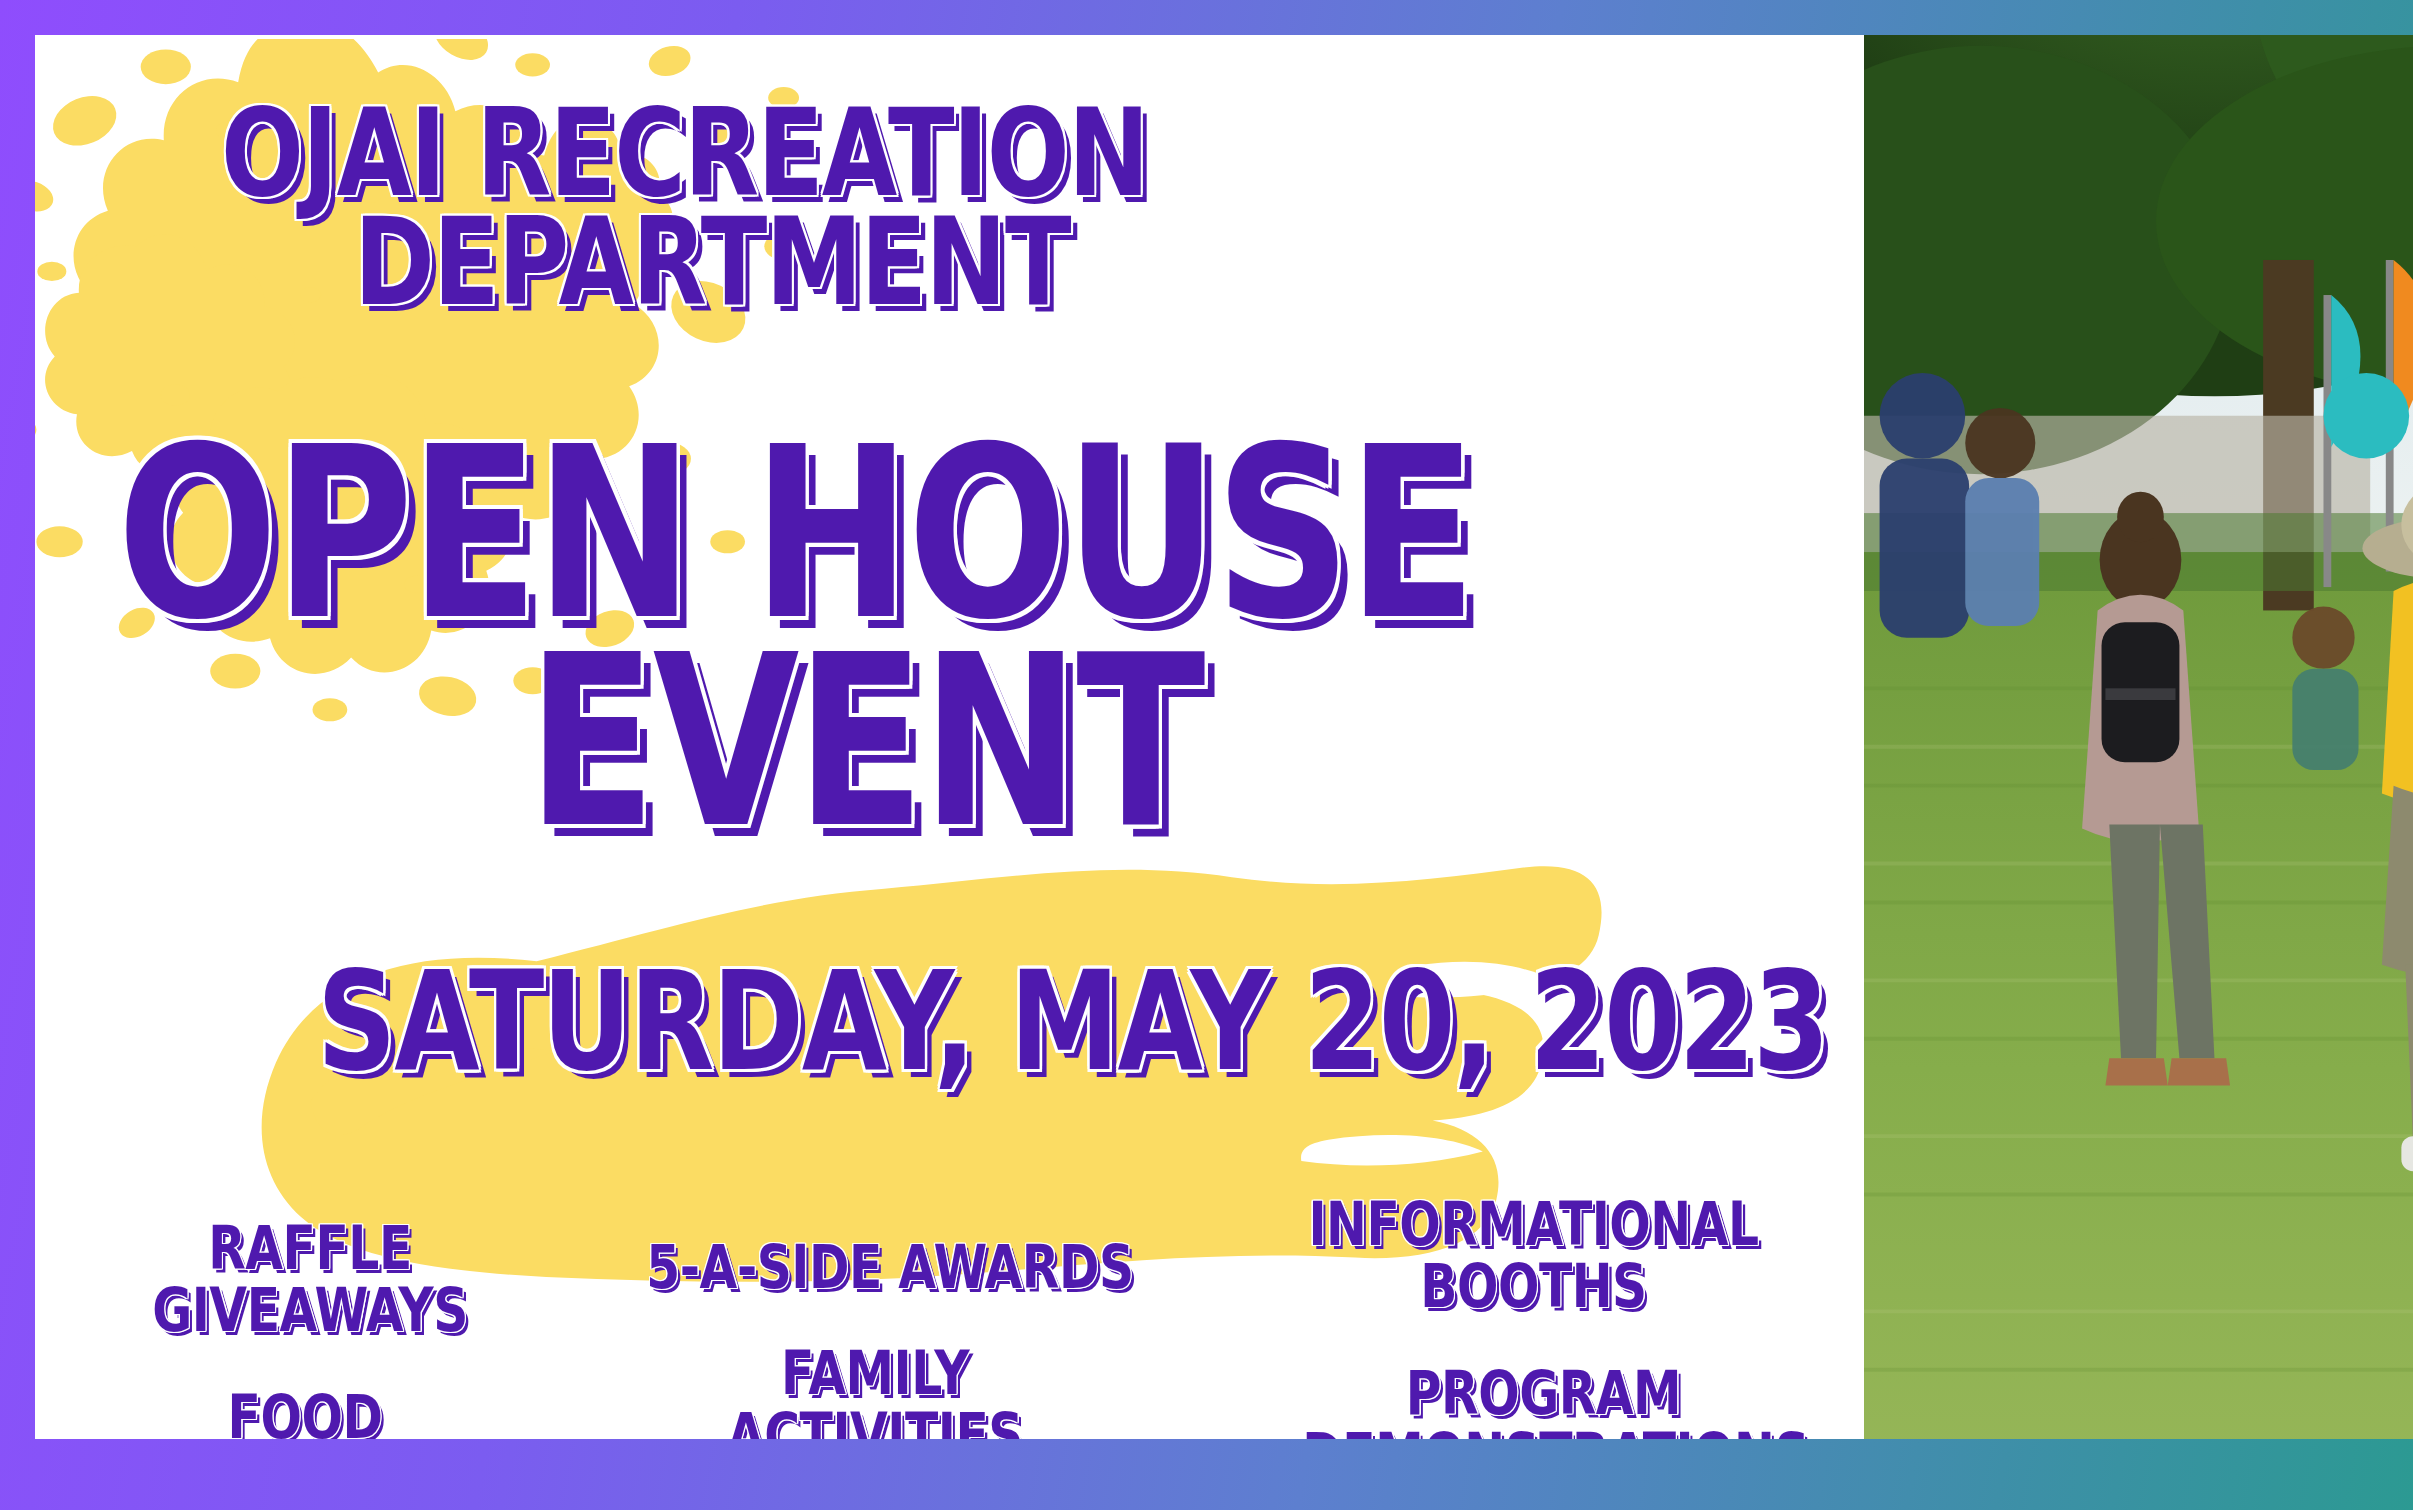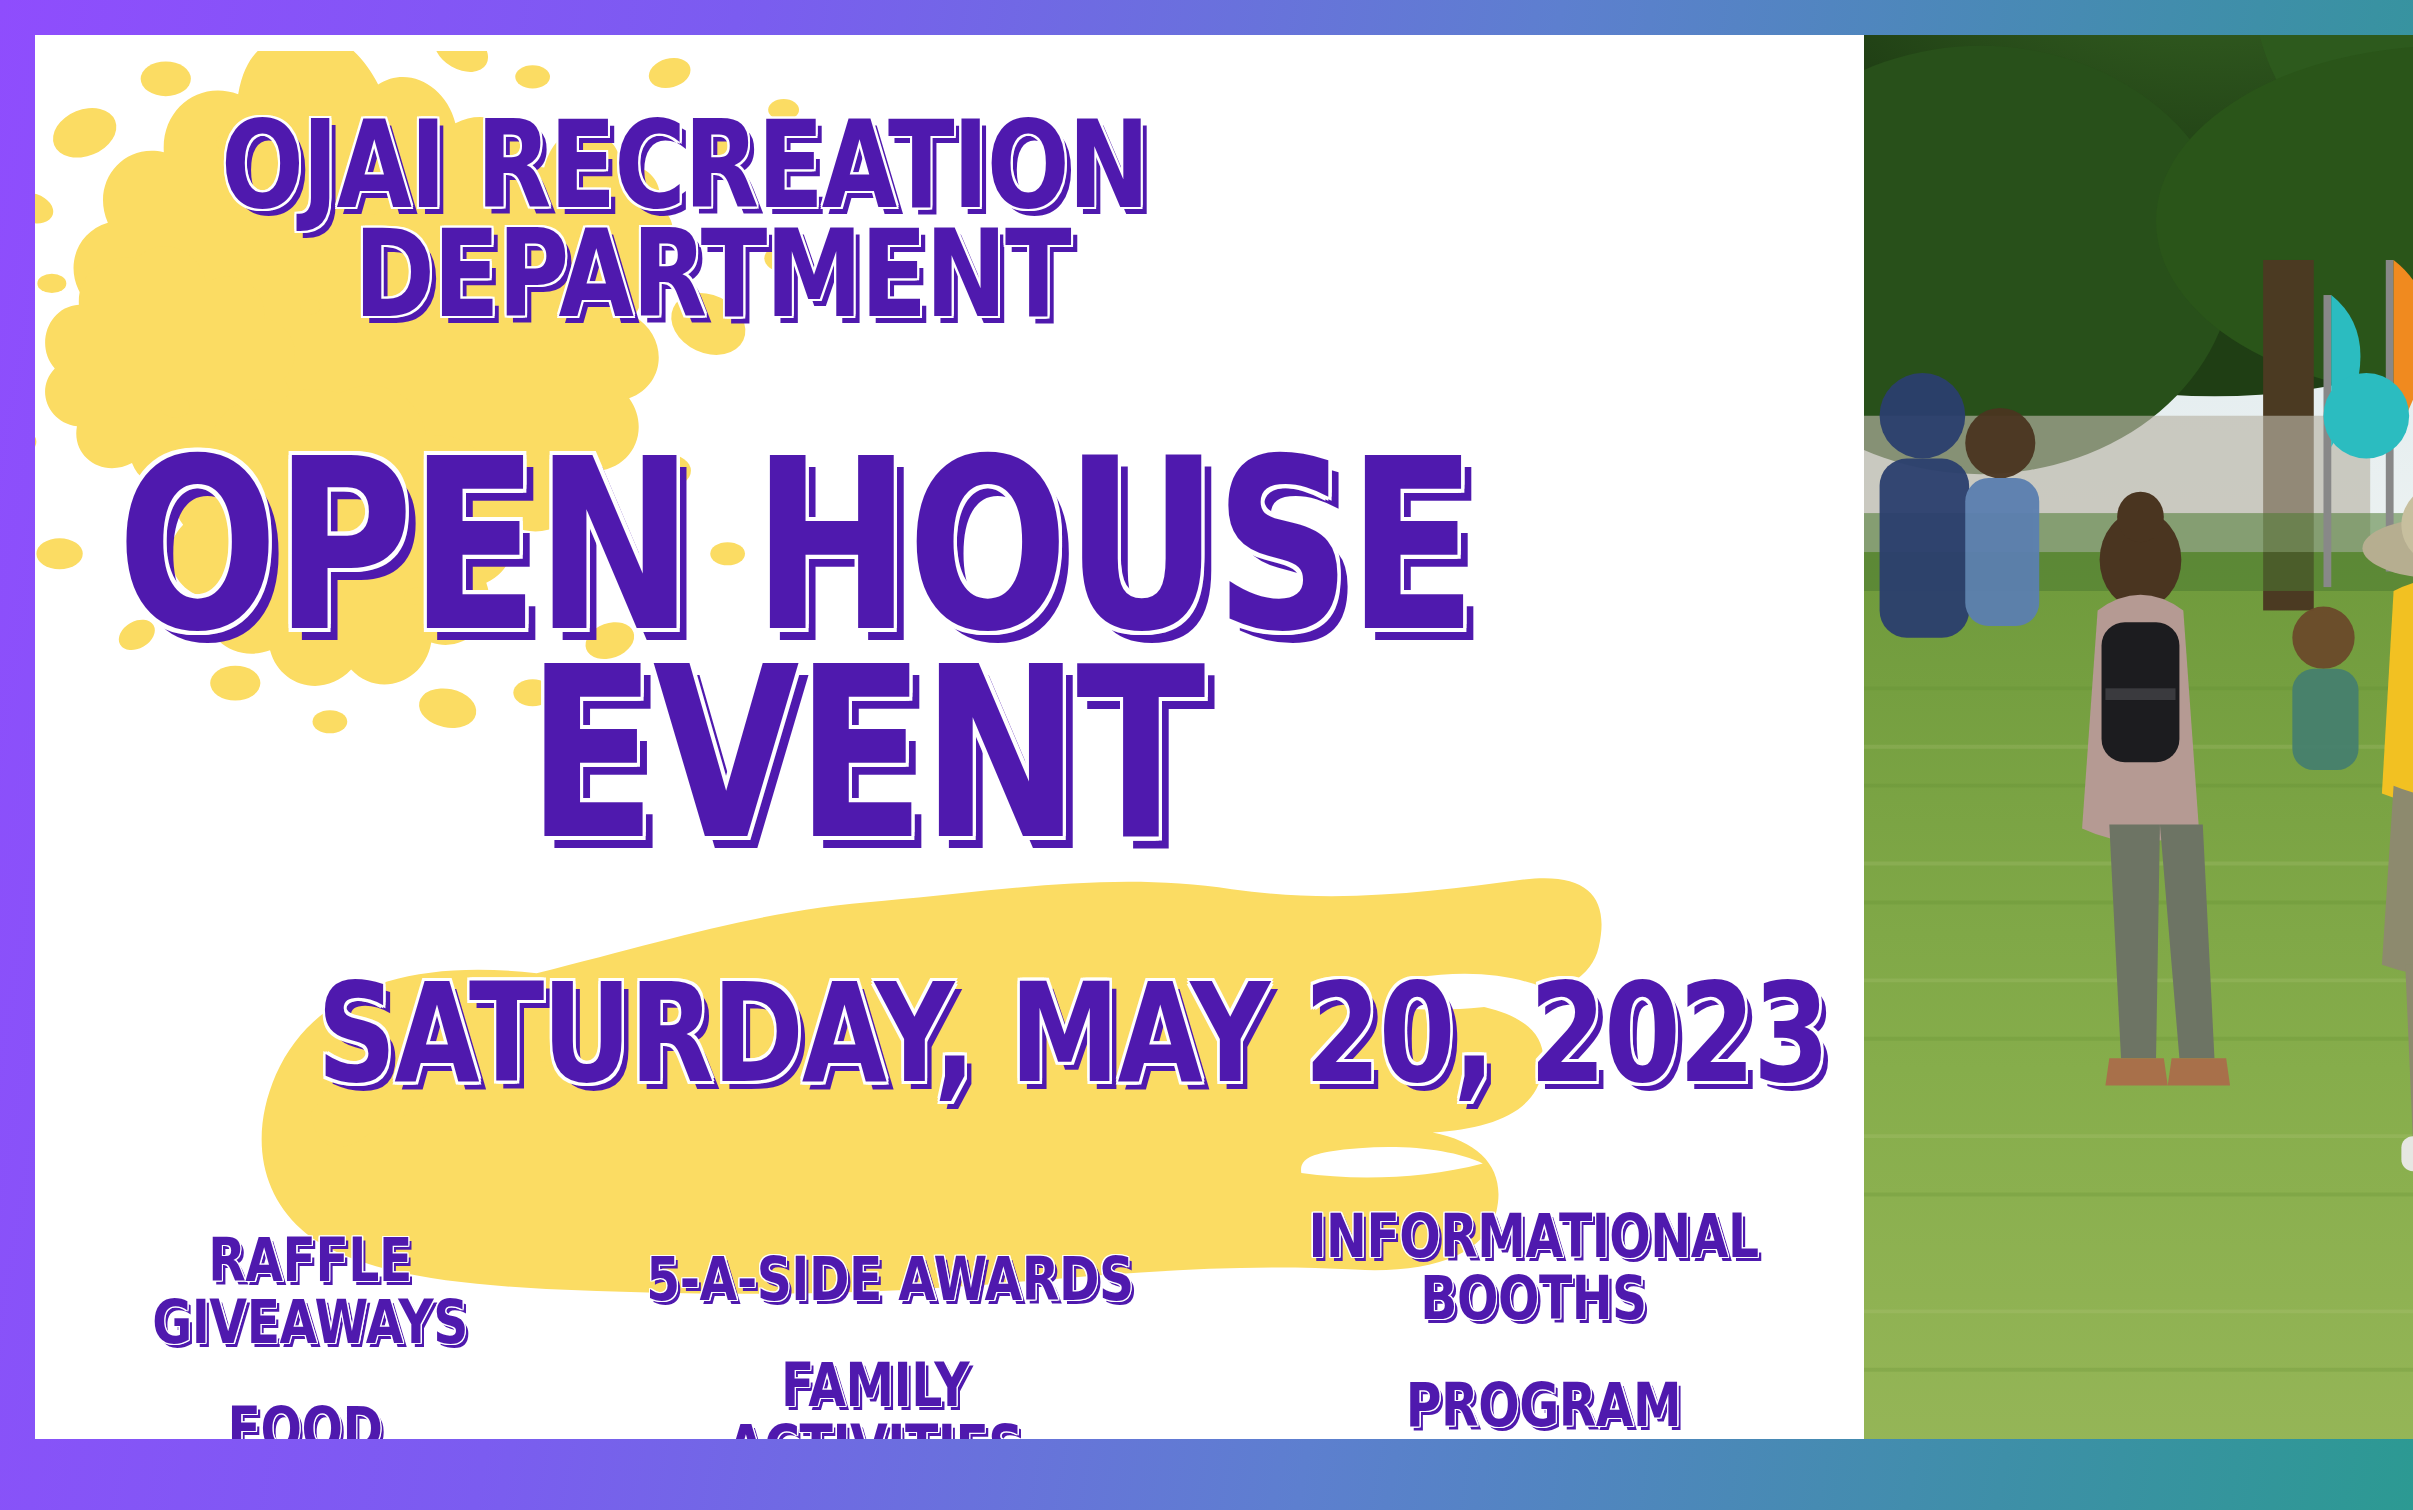--- a/index.html
+++ b/index.html
@@ -12,21 +12,21 @@
     background:linear-gradient(100deg,#8f4dfd 0%,#7b5cf0 18%,#5d7fcf 38%,#3e8fa8 55%,#15a777 78%,#00b25c 100%);
   }
 
   
   #canvas{
     position:absolute;left:35px;top:35px;right:35px;bottom:72px;
     background:#ffffff;overflow:hidden;
   }
 
   
-  #leftcol{position:absolute;left:0;top:16px;width:1829px;height:100%;overflow:hidden;}
+  #leftcol{position:absolute;left:0;top:4px;width:1829px;height:100%;overflow:hidden;}
 
   
   .splat{position:absolute;pointer-events:none;}
   #splat-top{left:-43px;top:-34px;width:1255px;height:753px;}
   #splat-brush{left:183px;top:782px;width:1400px;height:488px;}
 
   
   .hl{
     font-family:"DejaVu Sans", sans-serif;
     font-weight:bold;

